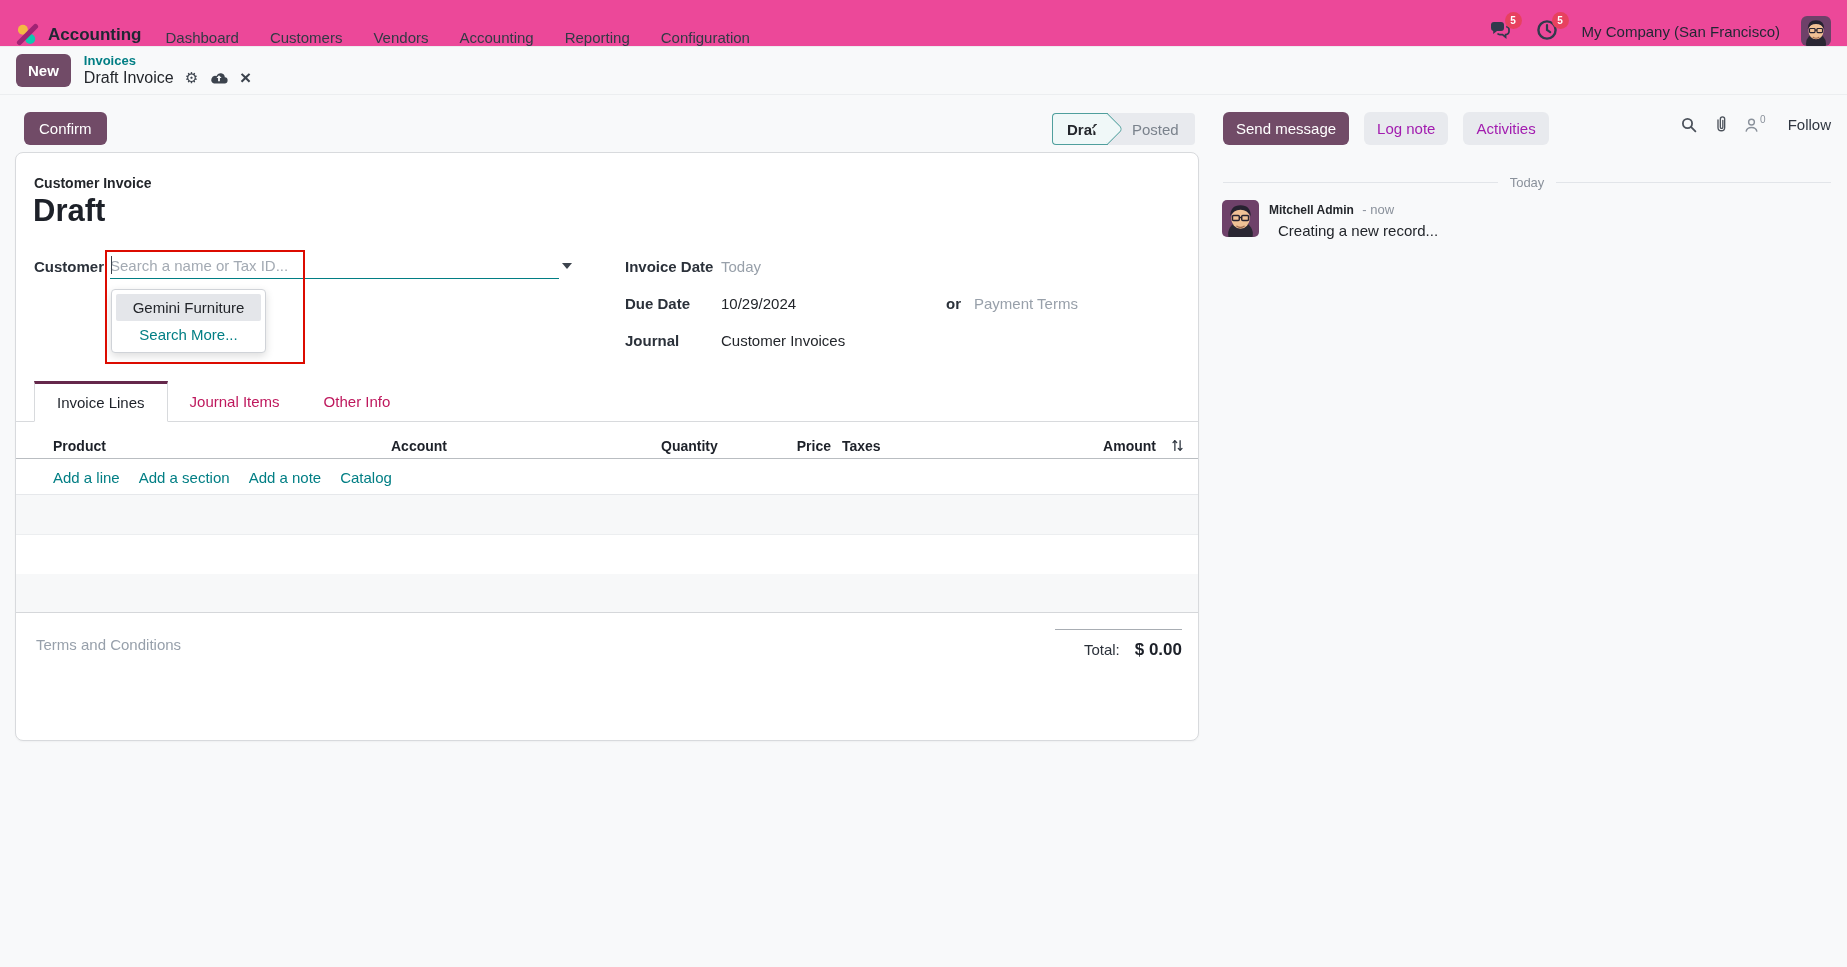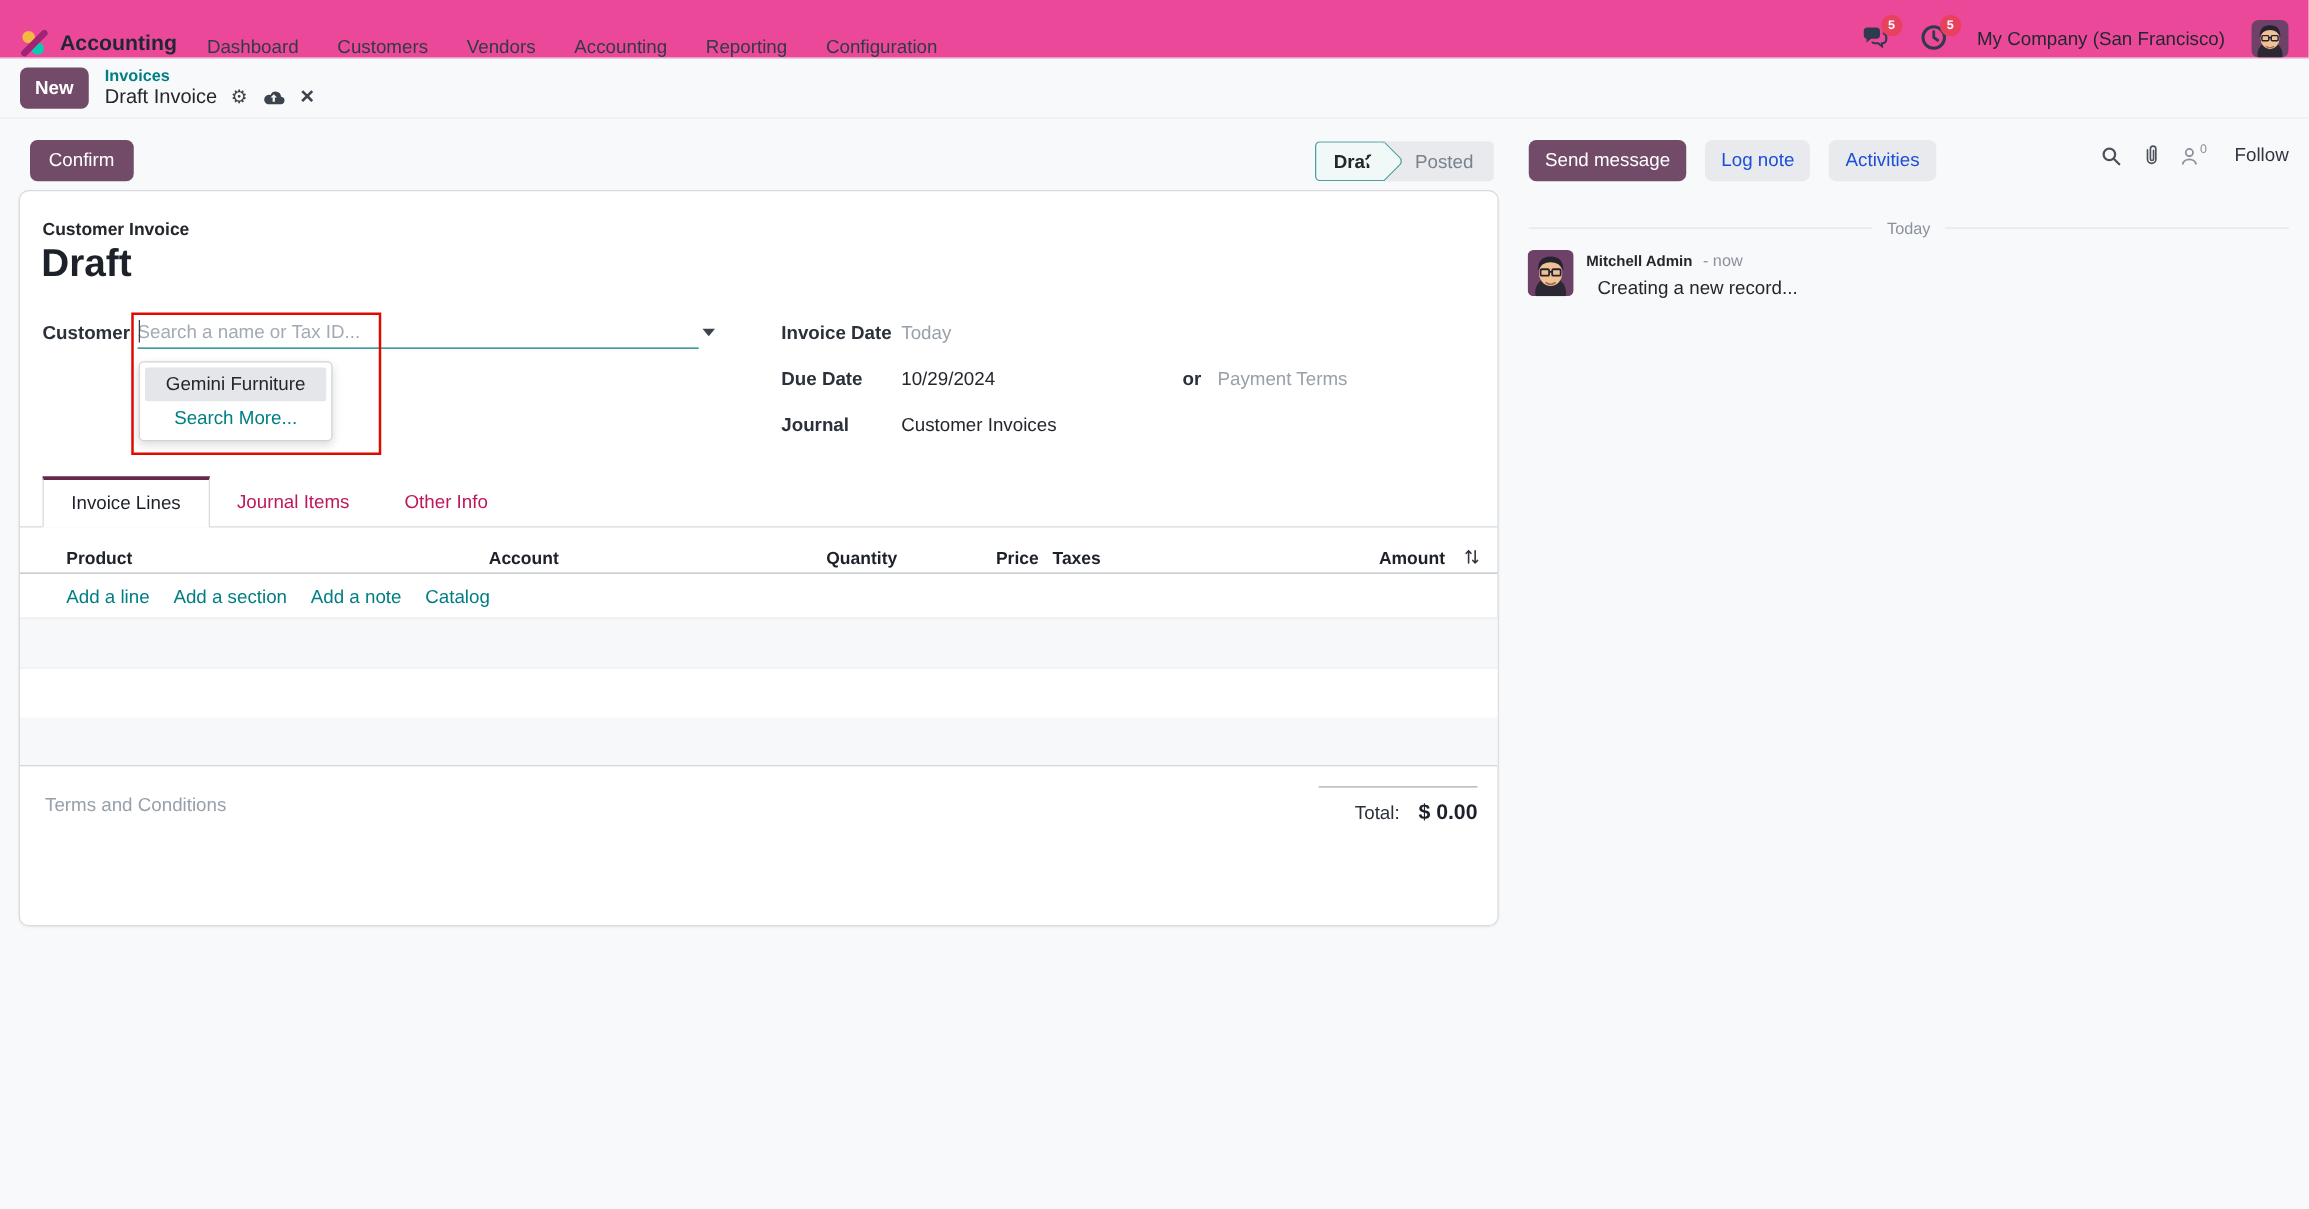--- a/index.html
+++ b/index.html
@@ -44,21 +44,21 @@
                  border-radius:4px 0 0 4px; position:relative; font-weight:700; color:#23262b; padding:0 6px 0 14px; }
   .step.active::after { content:''; position:absolute; right:-11px; top:50%; width:21px; height:21px;
                  transform:translateY(-50%) rotate(45deg); background:#f0f8f8;
                  border-top:1px solid #4f9f9d; border-right:1px solid #4f9f9d; border-radius:0 5px 0 0; z-index:2; }
   .step.next { background:#e8eaee; color:#7a828c; border-radius:0 4px 4px 0; padding:0 16px 0 24px; }
 
   
   .chat-actions { position:absolute; left:1223px; top:112px; display:flex; gap:15px; }
   .btn-send { background:#714B67; color:#fff; font-size:15px; border:none; border-radius:6px;
               padding:8px 13px; cursor:pointer; }
-  .btn-gray { background:#e8eaee; color:#1d4ed8; font-size:15px; border:none; border-radius:6px;
+  .btn-gray { background:#e8eaee; color:#a21caf; font-size:15px; border:none; border-radius:6px;
               padding:8px 13px; cursor:pointer; }
   .chat-icons { position:absolute; left:1668px; top:116px; width:163px; display:flex;
                 align-items:center; gap:16px; justify-content:flex-end; }
   .chat-icons .ic { cursor:pointer; display:flex; align-items:flex-start; color:#5b6069; }
   .follower-count { font-size:10px; color:#8a919b; margin-left:1px; margin-top:-3px; }
   .follow-link { font-size:15px; color:#2f3640; cursor:pointer; margin-left:6px;text-align:right; }
 
   
   .card { position:absolute; left:15px; top:152px; width:1184px; height:589px; background:#fff;
           border:1px solid #d8dadd; border-radius:8px; box-shadow:0 1px 2px rgba(0,0,0,.04); }

